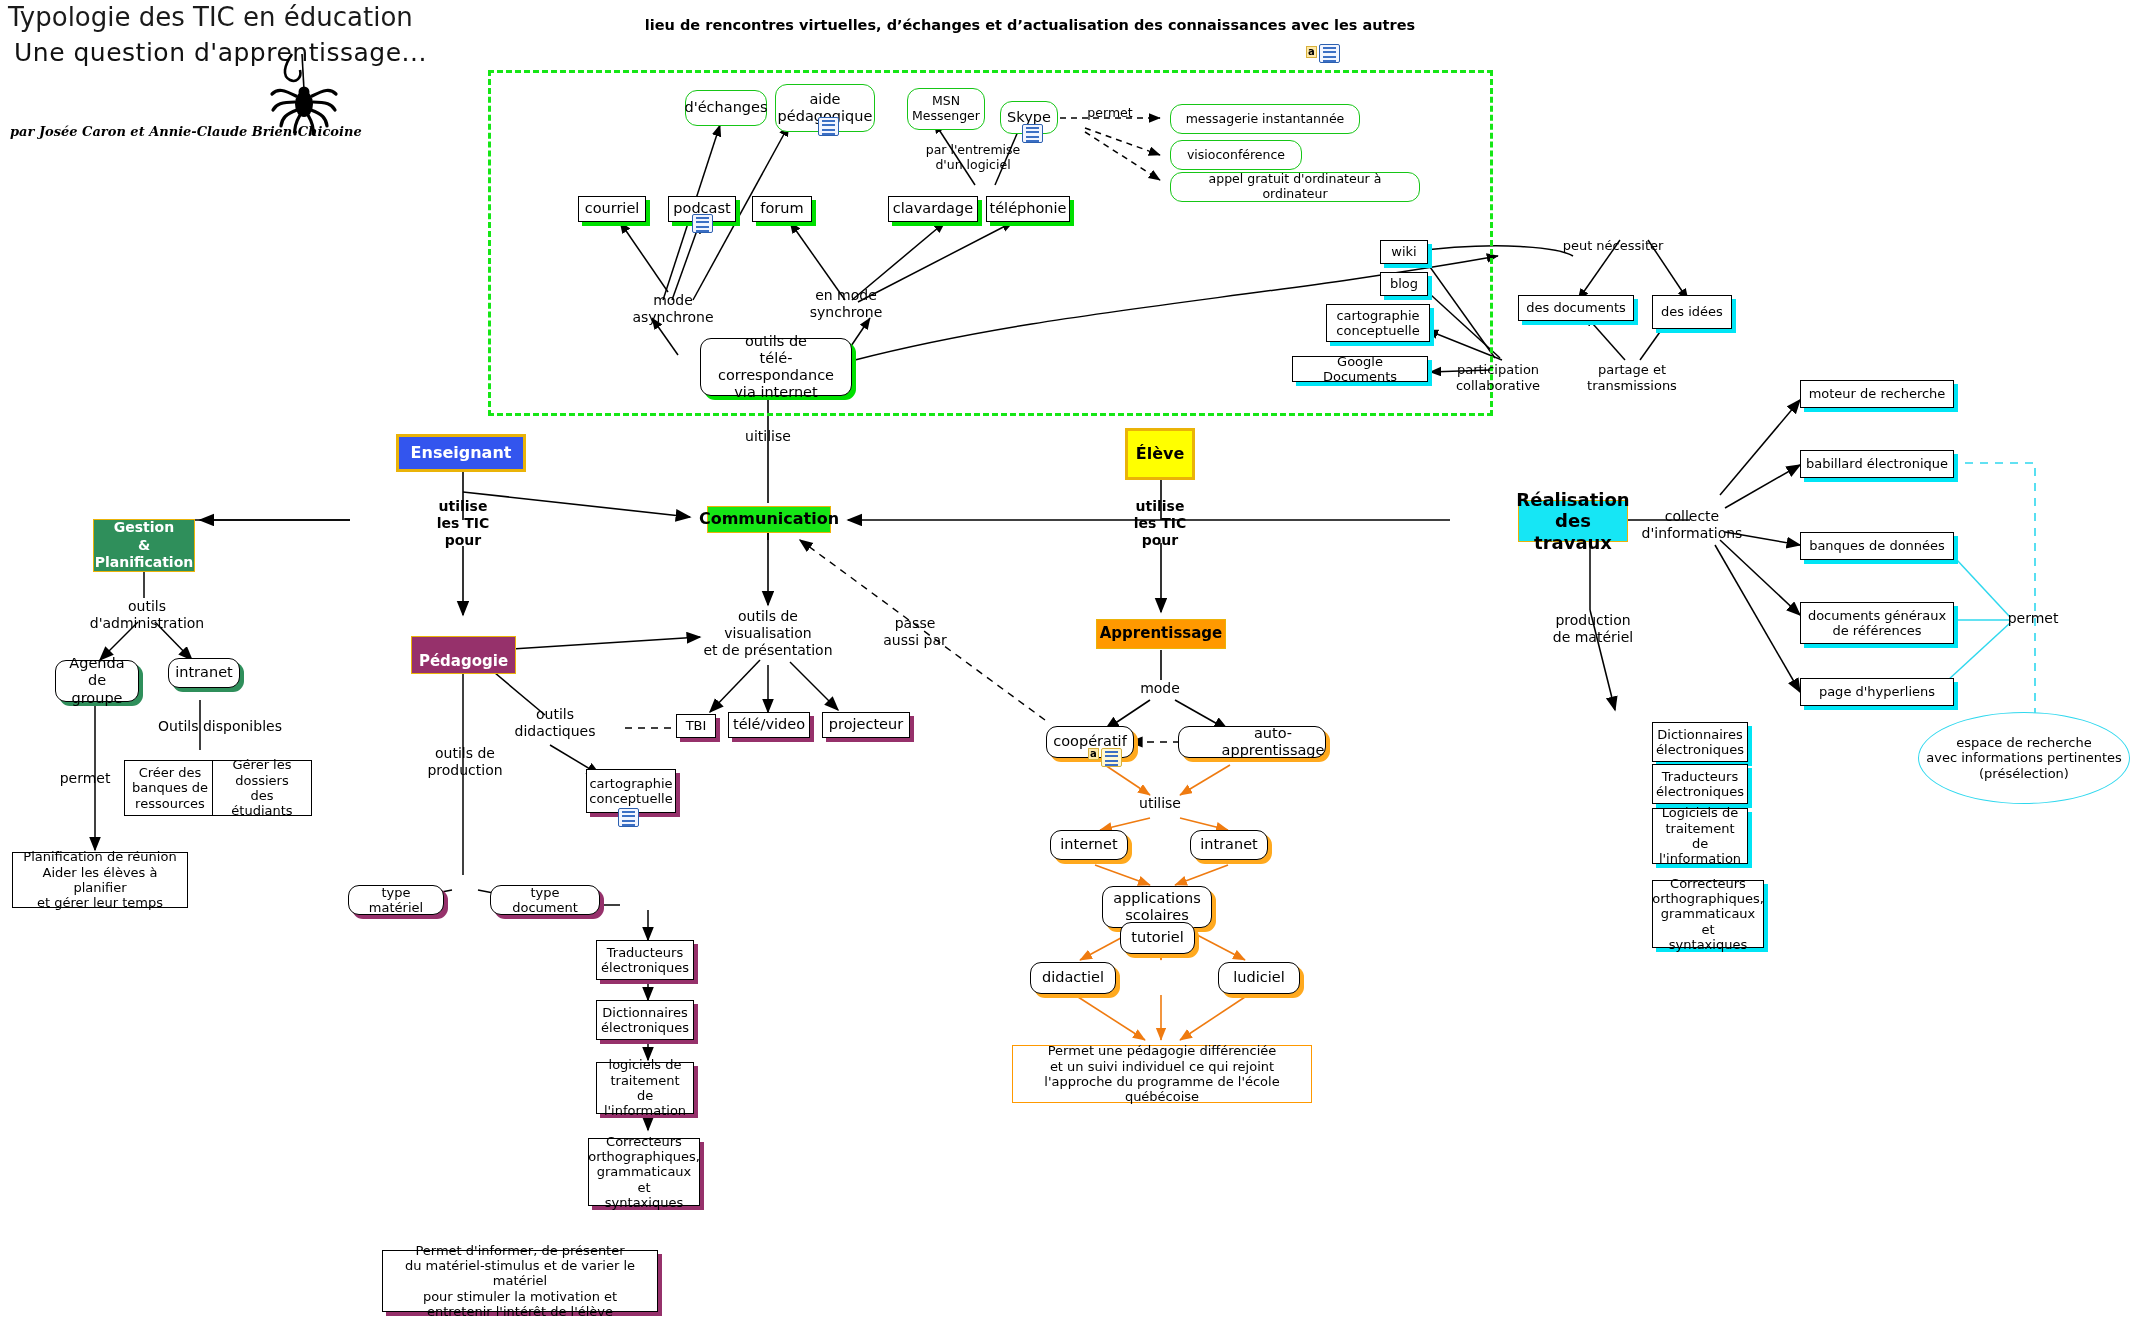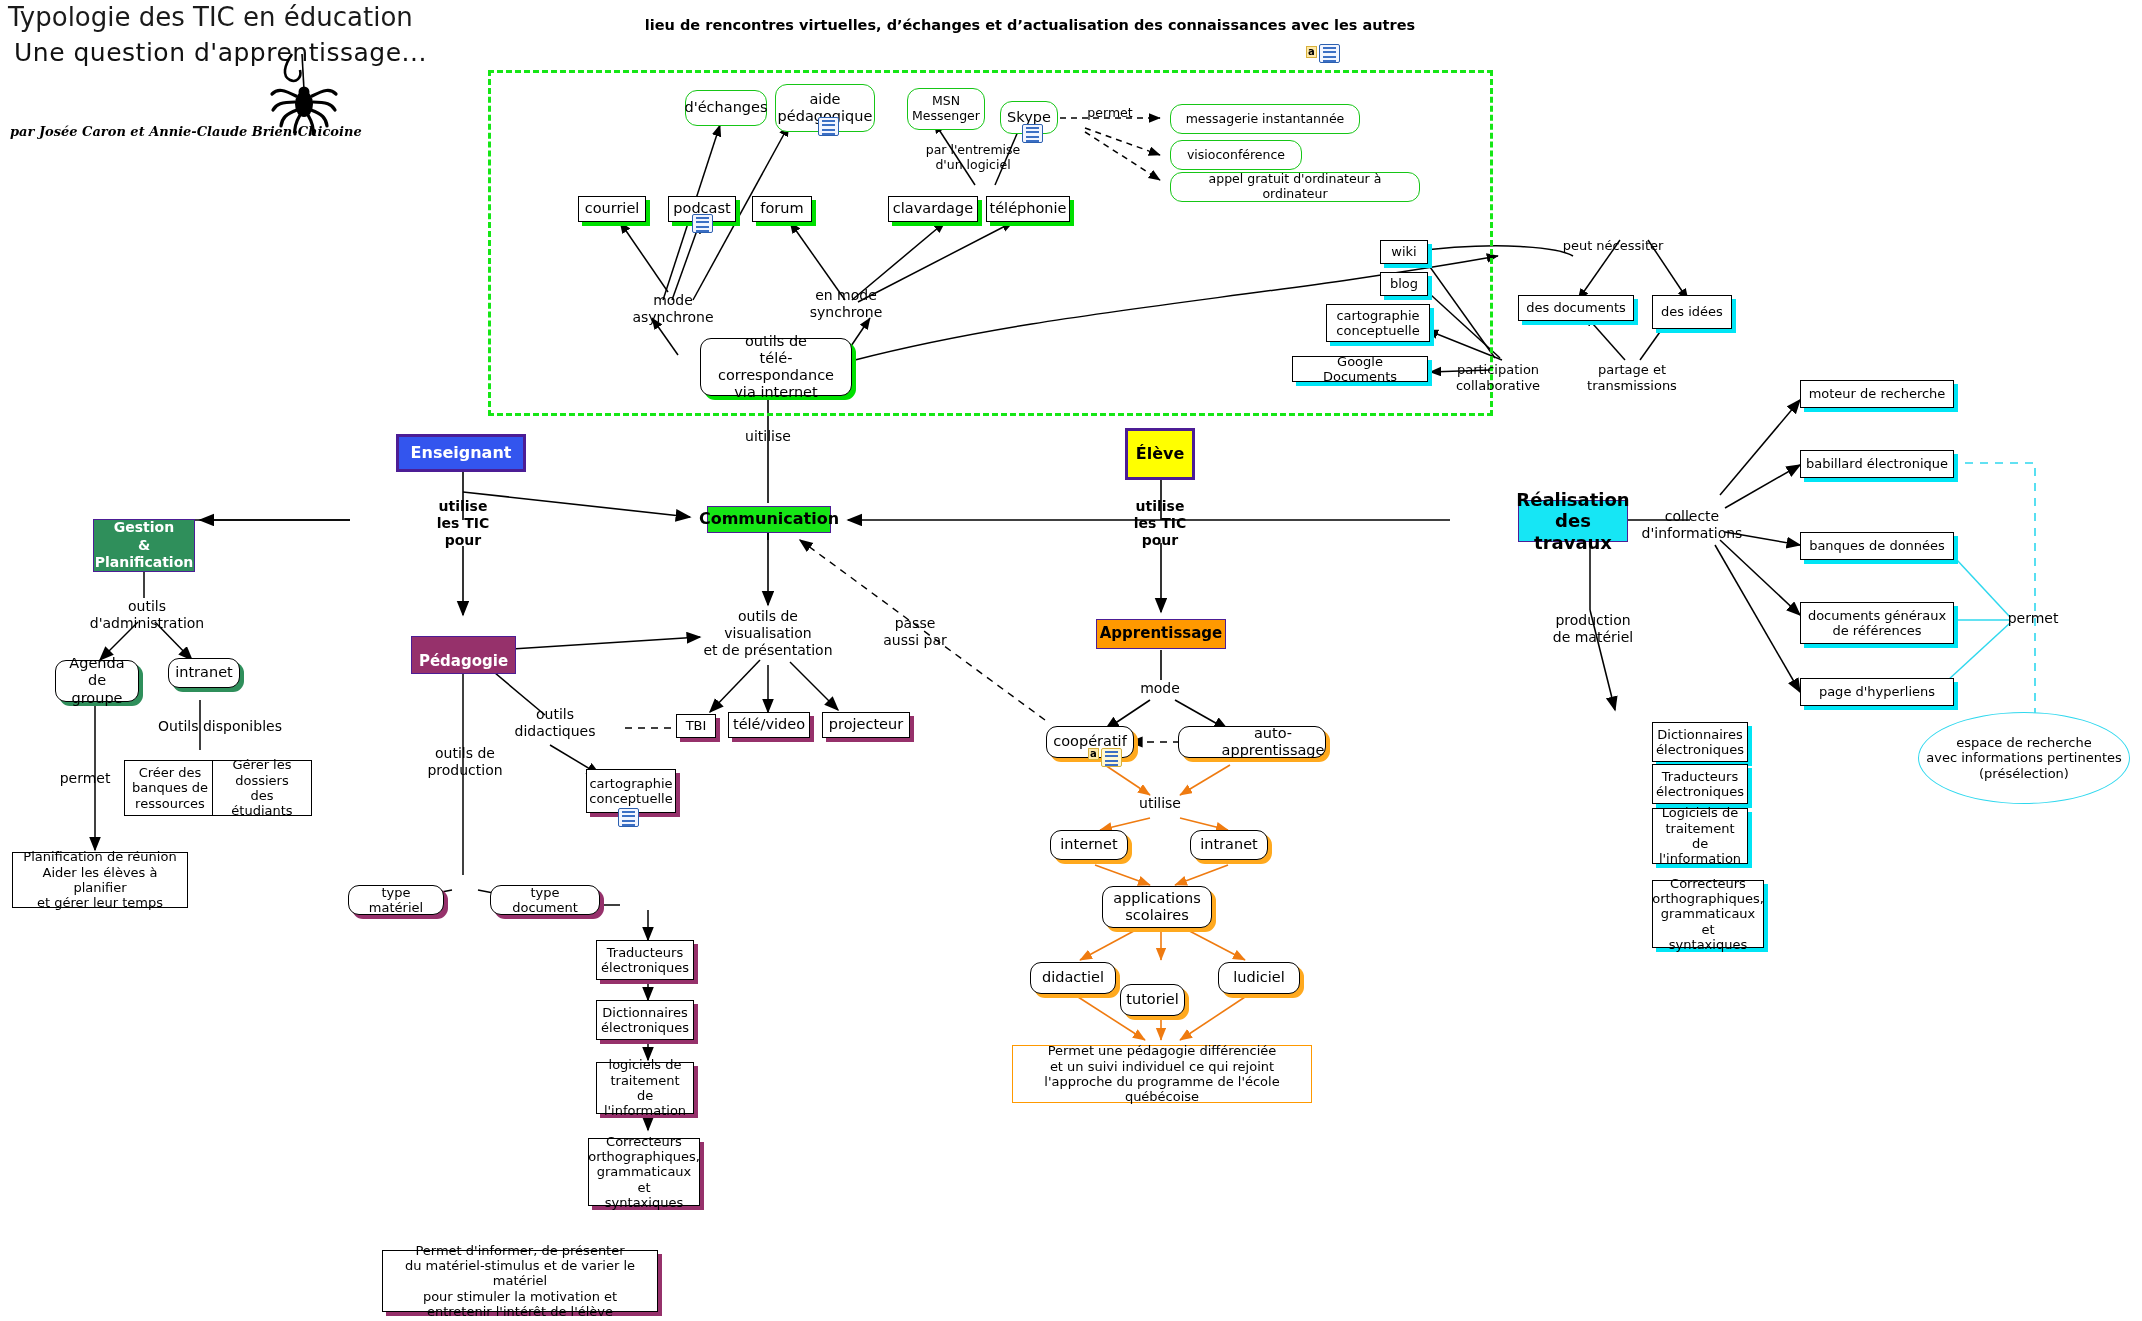--- a/index.html
+++ b/index.html
@@ -24,21 +24,21 @@
   
   .sh-green{box-shadow:4px 4px 0 0 #00e000;}
   .sh-cyan{box-shadow:4px 4px 0 0 #00e5f5;}
   .sh-dgreen{box-shadow:4px 4px 0 0 #2f8f5b;}
   .sh-maroon{box-shadow:4px 4px 0 0 #96316b;}
   .sh-orange{box-shadow:4px 4px 0 0 #ffa91e;}
 
   .grn-outline{border:1.6px solid #16c616;border-radius:12px;}
 
   
-  .key{border:3px solid #4c1d95;font-weight:bold;font-size:16px;}
+  .key{border:3px solid #eab308;font-weight:bold;font-size:16px;}
   .key-blue{background:#3355ee;color:#fff;}
   .key-green{background:#16e616;color:#000;border-width:1.6px;}
   .key-yellow{background:#ffff00;color:#000;}
   .key-dgreen{background:#2f8f5b;color:#fff;border-width:1.6px;font-size:14px;line-height:1.25;}
   .key-maroon{background:#96316b;color:#fff;border-width:1.6px;font-size:15px;}
   .key-orange{background:#ff9900;color:#000;border-width:1.6px;font-size:15px;}
   .key-cyan{background:#16e6f5;color:#000;border-width:1.6px;font-size:18px;line-height:1.2;}
 
   .lbl-t{position:absolute;text-align:center;font-size:14px;line-height:1.22;white-space:pre-line;}
   .lbl-b{font-weight:bold;}
@@ -432,21 +432,21 @@
     <span>internet</span>
   </div>
 <div class="node rounded sh-orange" style="left:1190px;top:830px;width:78px;height:30px;">
     <span>intranet</span>
   </div>
 <div class="node rounded sh-orange" style="left:1102px;top:886px;width:110px;height:42px;white-space:pre-line;"><span>applications
 scolaires</span></div>
 <div class="node rounded sh-orange" style="left:1030px;top:962px;width:86px;height:32px;">
     <span>didactiel</span>
   </div>
-<div class="node rounded sh-orange" style="left:1120px;top:984px;width:65px;height:32px;text-align:right;">
+<div class="node rounded sh-orange" style="left:1120px;top:922px;width:75px;height:32px;text-align:right;">
     <span>tutoriel</span>
   </div>
 <div class="node rounded sh-orange" style="left:1218px;top:962px;width:82px;height:32px;">
     <span>ludiciel</span>
   </div>
 <div class="node" style="left:1012px;top:1045px;width:300px;height:58px;white-space:pre-line;border-color:#ff9900;font-size:13px;"><span>Permet une pédagogie différenciée
 et un suivi individuel ce qui rejoint
 l'approche du programme de l'école québécoise</span></div>
 
 <div class="node sh-cyan" style="left:1652px;top:722px;width:96px;height:40px;white-space:pre-line;font-size:13px;"><span>Dictionnaires

